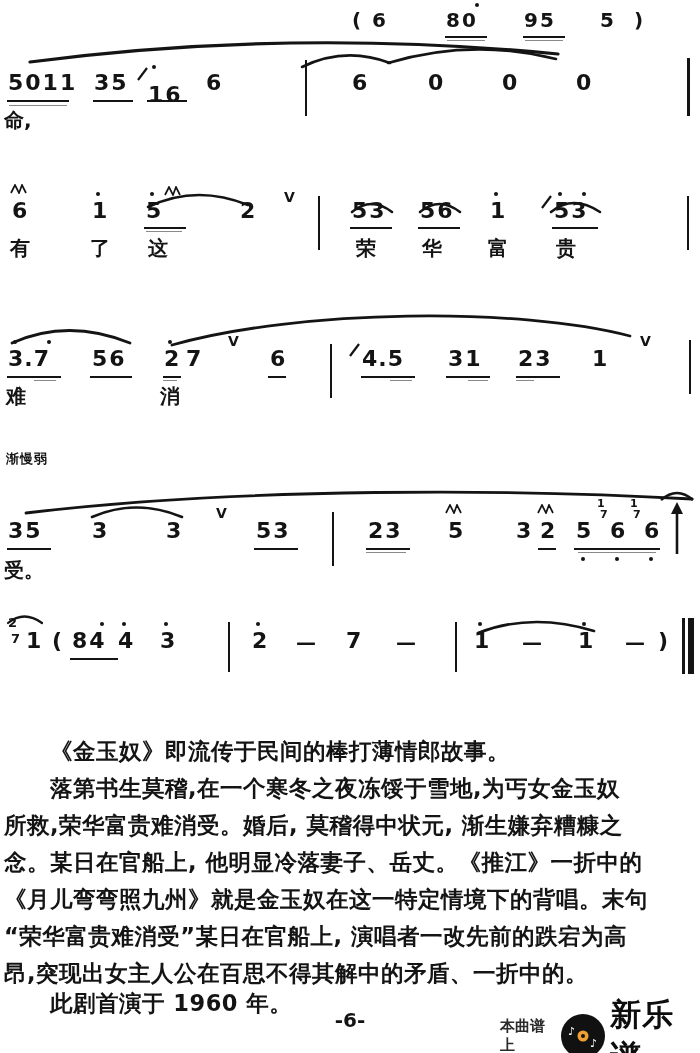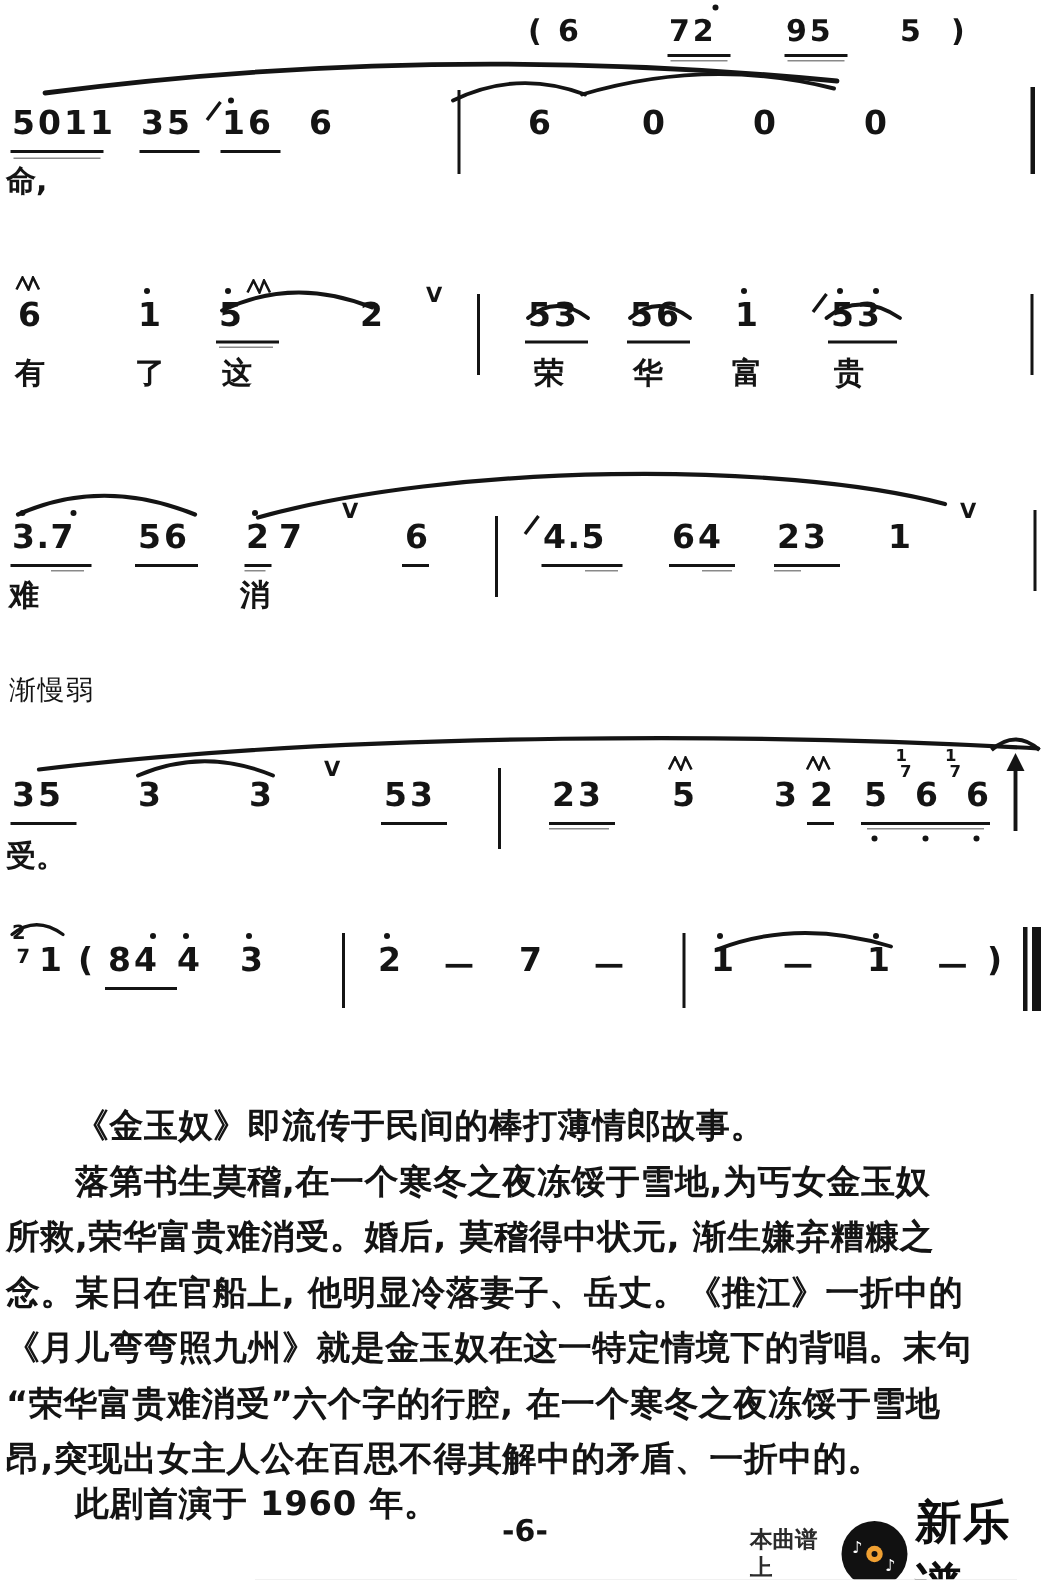--- a/index.html
+++ b/index.html
@@ -9,21 +9,21 @@
   .n{position:absolute;font-weight:700;font-size:22px;letter-spacing:2px;white-space:pre;line-height:1;}
   .in{position:absolute;font-weight:700;font-size:20px;letter-spacing:2px;line-height:1;}
   .dash{font-size:20px;letter-spacing:0;}
   .ly{position:absolute;font-weight:700;font-size:20px;line-height:1;}
   .b{position:absolute;width:2px;background:#141414;}
   .ul{position:absolute;height:2px;background:#141414;}
   .ul2{position:absolute;height:1px;background:#8a8a8a;}
   .dt{position:absolute;width:4px;height:4px;border-radius:50%;background:#141414;}
   .v{position:absolute;font-weight:700;font-size:14px;line-height:1;}
   .gn{position:absolute;font-weight:700;font-size:11px;line-height:1;}
-  .tempo{position:absolute;font-weight:400;font-size:18px;line-height:1;letter-spacing:1px;}
+  .tempo{position:absolute;font-weight:700;font-size:13px;line-height:1;letter-spacing:1px;}
   .ic{position:absolute;line-height:0;}
   .overlay{position:absolute;left:0;top:0;pointer-events:none;}
   .body-line{position:absolute;left:4px;width:694px;font-weight:700;font-size:22.5px;
              letter-spacing:.5px;white-space:nowrap;line-height:1;}
   .indent{padding-left:46px;}
   .pageno{position:absolute;left:0;top:1008px;width:700px;text-align:center;
           font-weight:700;font-size:20px;}
   .wm{position:absolute;left:500px;top:994px;display:flex;align-items:center;gap:4px;}
   .wm-prefix{font-size:15px;font-weight:700;color:#2b2b2b;}
   .wm-brand{font-size:31px;font-weight:900;letter-spacing:1px;color:#0d0d0d;}
@@ -49,36 +49,36 @@
       <path d="M92,517 Q136,498 182,517" stroke-width="2.6"></path>
       <path d="M8,623 Q24,610 42,623" stroke-width="2.2"></path>
       <path d="M478,633 Q532,612 594,631" stroke-width="2.6"></path>
     </g>
   </svg>
 
   
   <div class="sys">
     <span class="in" style="left:352px;top:10px">(</span>
     <span class="in" style="left:372px;top:10px">6</span>
-    <span class="in" style="left:446px;top:10px">72</span>
+    <span class="in" style="left:446px;top:10px">80</span>
     <span class="dt" style="left:475px;top:3px"></span>
     <span class="in" style="left:524px;top:10px">95</span>
     <span class="in" style="left:600px;top:10px">5</span>
     <span class="in" style="left:634px;top:10px">)</span>
     <span class="ul" style="left:445px;top:36px;width:42px"></span>
     <span class="ul2" style="left:447px;top:40px;width:38px"></span>
     <span class="ul" style="left:523px;top:36px;width:42px"></span>
     <span class="ul2" style="left:525px;top:40px;width:38px"></span>
 
     <span class="n" style="left:8px;top:72px">5011</span>
     <span class="n" style="left:94px;top:72px">35</span>
     <span class="ic" style="left:136px;top:66px"><svg width="13" height="15">
           <path d="M2,14 L11,2" stroke="#141414" stroke-width="2.2" fill="none"></path>
         </svg></span>
-    <span class="n" style="left:148px;top:72px">16</span>
+    <span class="n" style="left:148px;top:84px">16</span>
     <span class="dt" style="left:152px;top:65px"></span>
     <span class="n" style="left:206px;top:72px">6</span>
     <span class="b" style="left:305px;top:60px;height:56px"></span>
     <span class="n" style="left:352px;top:72px">6</span>
     <span class="n" style="left:428px;top:72px">0</span>
     <span class="n" style="left:502px;top:72px">0</span>
     <span class="n" style="left:576px;top:72px">0</span>
     <span class="b" style="left:687px;top:58px;height:58px;width:3px"></span>
     <span class="ul" style="left:7px;top:100px;width:62px"></span>
     <span class="ul2" style="left:9px;top:105px;width:58px"></span>
@@ -137,21 +137,21 @@
     <span class="n" style="left:164px;top:348px">2</span>
     <span class="dt" style="left:168px;top:340px"></span>
     <span class="n" style="left:186px;top:348px">7</span>
     <span class="v" style="left:228px;top:334px">V</span>
     <span class="n" style="left:270px;top:348px">6</span>
     <span class="b" style="left:330px;top:344px;height:54px"></span>
     <span class="ic" style="left:348px;top:342px"><svg width="13" height="15">
           <path d="M2,14 L11,2" stroke="#141414" stroke-width="2.2" fill="none"></path>
         </svg></span>
     <span class="n" style="left:362px;top:348px;letter-spacing:1px">4.5</span>
-    <span class="n" style="left:448px;top:348px">64</span>
+    <span class="n" style="left:448px;top:348px">31</span>
     <span class="n" style="left:518px;top:348px">23</span>
     <span class="n" style="left:592px;top:348px">1</span>
     <span class="v" style="left:640px;top:334px">V</span>
     <span class="b" style="left:689px;top:340px;height:54px"></span>
     <span class="ul" style="left:7px;top:376px;width:54px"></span>
     <span class="ul2" style="left:34px;top:380px;width:22px"></span>
     <span class="ul" style="left:90px;top:376px;width:42px"></span>
     <span class="ul" style="left:163px;top:376px;width:18px"></span>
     <span class="ul2" style="left:163px;top:380px;width:14px"></span>
     <span class="ul" style="left:268px;top:376px;width:18px"></span>
@@ -242,21 +242,21 @@
     <span class="ul" style="left:70px;top:658px;width:48px"></span>
   </div>
 
   
   <div class="sys">
     <div class="body-line indent" style="top:740px">《金玉奴》即流传于民间的棒打薄情郎故事。</div>
     <div class="body-line indent" style="top:777px">落第书生莫稽,在一个寒冬之夜冻馁于雪地,为丐女金玉奴</div>
     <div class="body-line" style="top:814px">所救,荣华富贵难消受。婚后, 莫稽得中状元, 渐生嫌弃糟糠之</div>
     <div class="body-line" style="top:851px">念。某日在官船上, 他明显冷落妻子、岳丈。《推江》一折中的</div>
     <div class="body-line" style="top:888px">《月儿弯弯照九州》就是金玉奴在这一特定情境下的背唱。末句</div>
-    <div class="body-line" style="top:925px">“荣华富贵难消受”六个字的行腔, 在一个寒冬之夜冻馁于雪地</div>
+    <div class="body-line" style="top:925px">“荣华富贵难消受”某日在官船上, 演唱者一改先前的跌宕为高</div>
     <div class="body-line" style="top:962px">昂,突现出女主人公在百思不得其解中的矛盾、一折中的。</div>
     <div class="body-line indent" style="top:992px">此剧首演于 1960 年。</div>
   </div>
 
   <div class="pageno">-6-</div>
 
   
   <div class="wm">
     <span class="wm-prefix">本曲谱上</span>
     <span class="ic" style="position:static">

